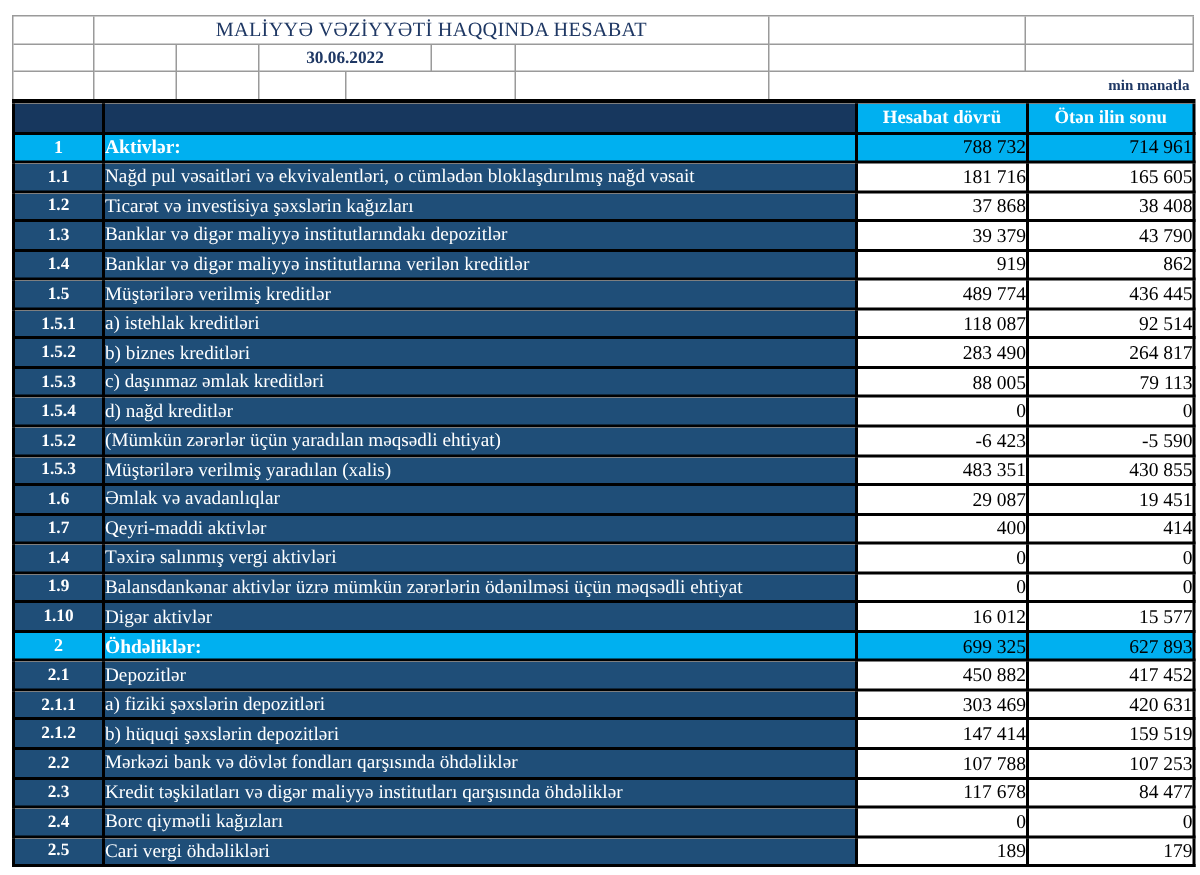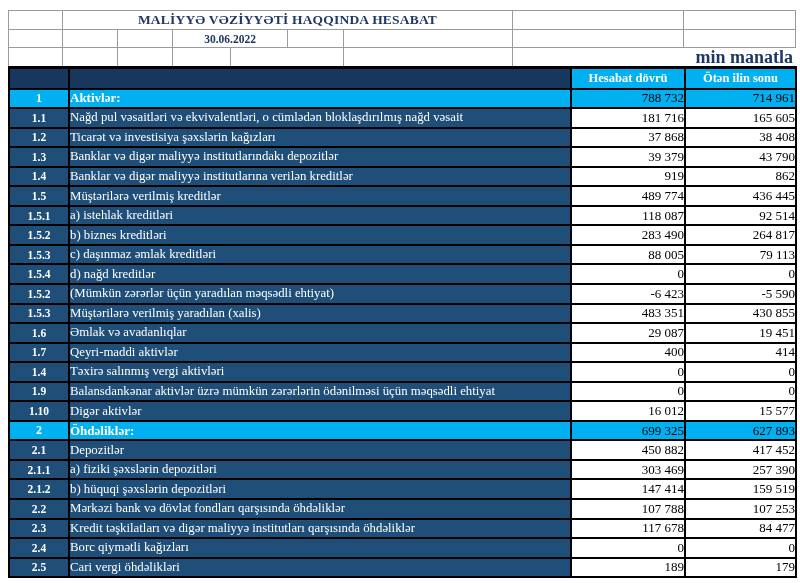--- a/index.html
+++ b/index.html
@@ -28,26 +28,26 @@
     box-sizing:border-box;
     border-right:1px solid var(--grid);
     border-bottom:1px solid var(--grid);
     height:100%;
     display:flex;align-items:center;justify-content:center;
     overflow:hidden;white-space:nowrap;
   }
   .tg-cell.plain{border:none;justify-content:flex-end;}
   .r1{height:19px;} .r2{height:18px;} .r3{height:19px;}
   .title-cell{
-    font-weight:bold;font-size:13.5px;color:var(--titlec);
+    font-weight:normal;font-size:13.5px;color:var(--titlec);
     letter-spacing:.2px;
   }
   .date-cell{font-weight:bold;font-size:11.5px;color:var(--titlec);}
   .unit-cell{
-    font-weight:bold;font-size:18px;color:var(--titlec);
+    font-weight:bold;font-size:10px;color:var(--titlec);
     padding-right:3px;
   }
 
   
   table.main{
     position:absolute;left:8px;top:66px;width:787px;
     border-collapse:collapse;table-layout:fixed;
     border:2px solid #000;border-top:3px solid #000;
   }
   table.main th,table.main td{
@@ -245,21 +245,21 @@
         <tr class="data">
           <td class="code">2.1</td>
           <td class="label">Depozitlər</td>
           <td class="val">450 882</td>
           <td class="val">417 452</td>
         </tr>
         <tr class="data">
           <td class="code">2.1.1</td>
           <td class="label">a) fiziki şəxslərin depozitləri</td>
           <td class="val">303 469</td>
-          <td class="val">257 390</td>
+          <td class="val">420 631</td>
         </tr>
         <tr class="data">
           <td class="code">2.1.2</td>
           <td class="label">b) hüquqi şəxslərin depozitləri</td>
           <td class="val">147 414</td>
           <td class="val">159 519</td>
         </tr>
         <tr class="data">
           <td class="code">2.2</td>
           <td class="label">Mərkəzi bank və dövlət fondları qarşısında öhdəliklər</td>

